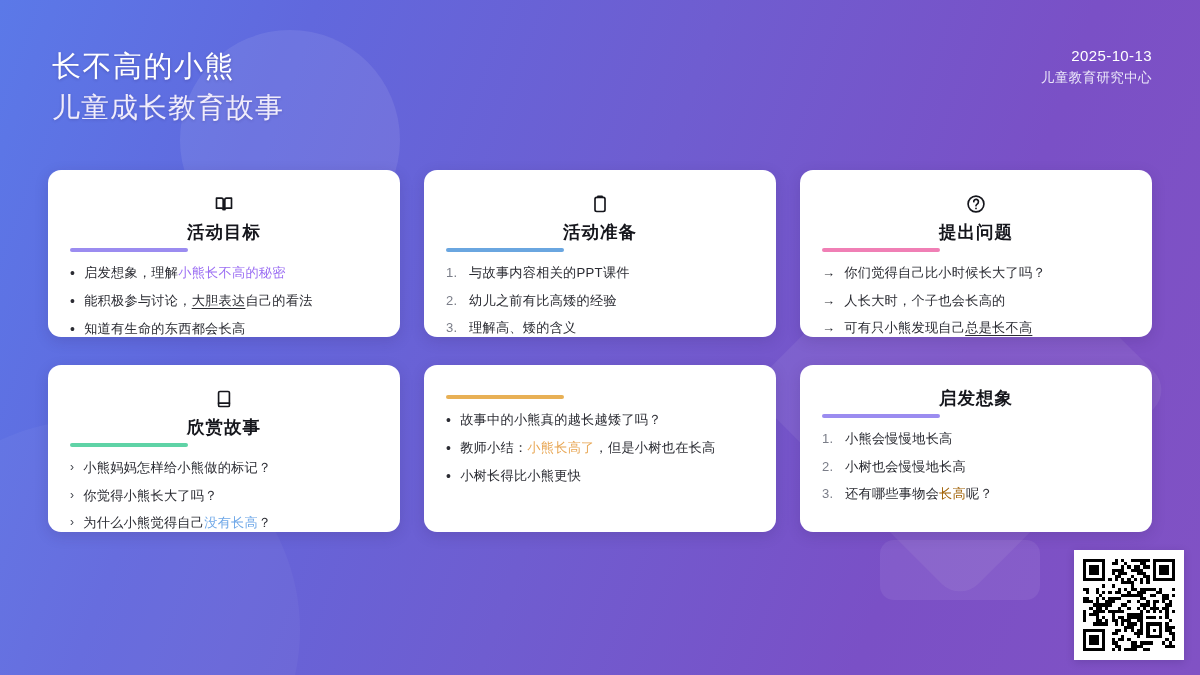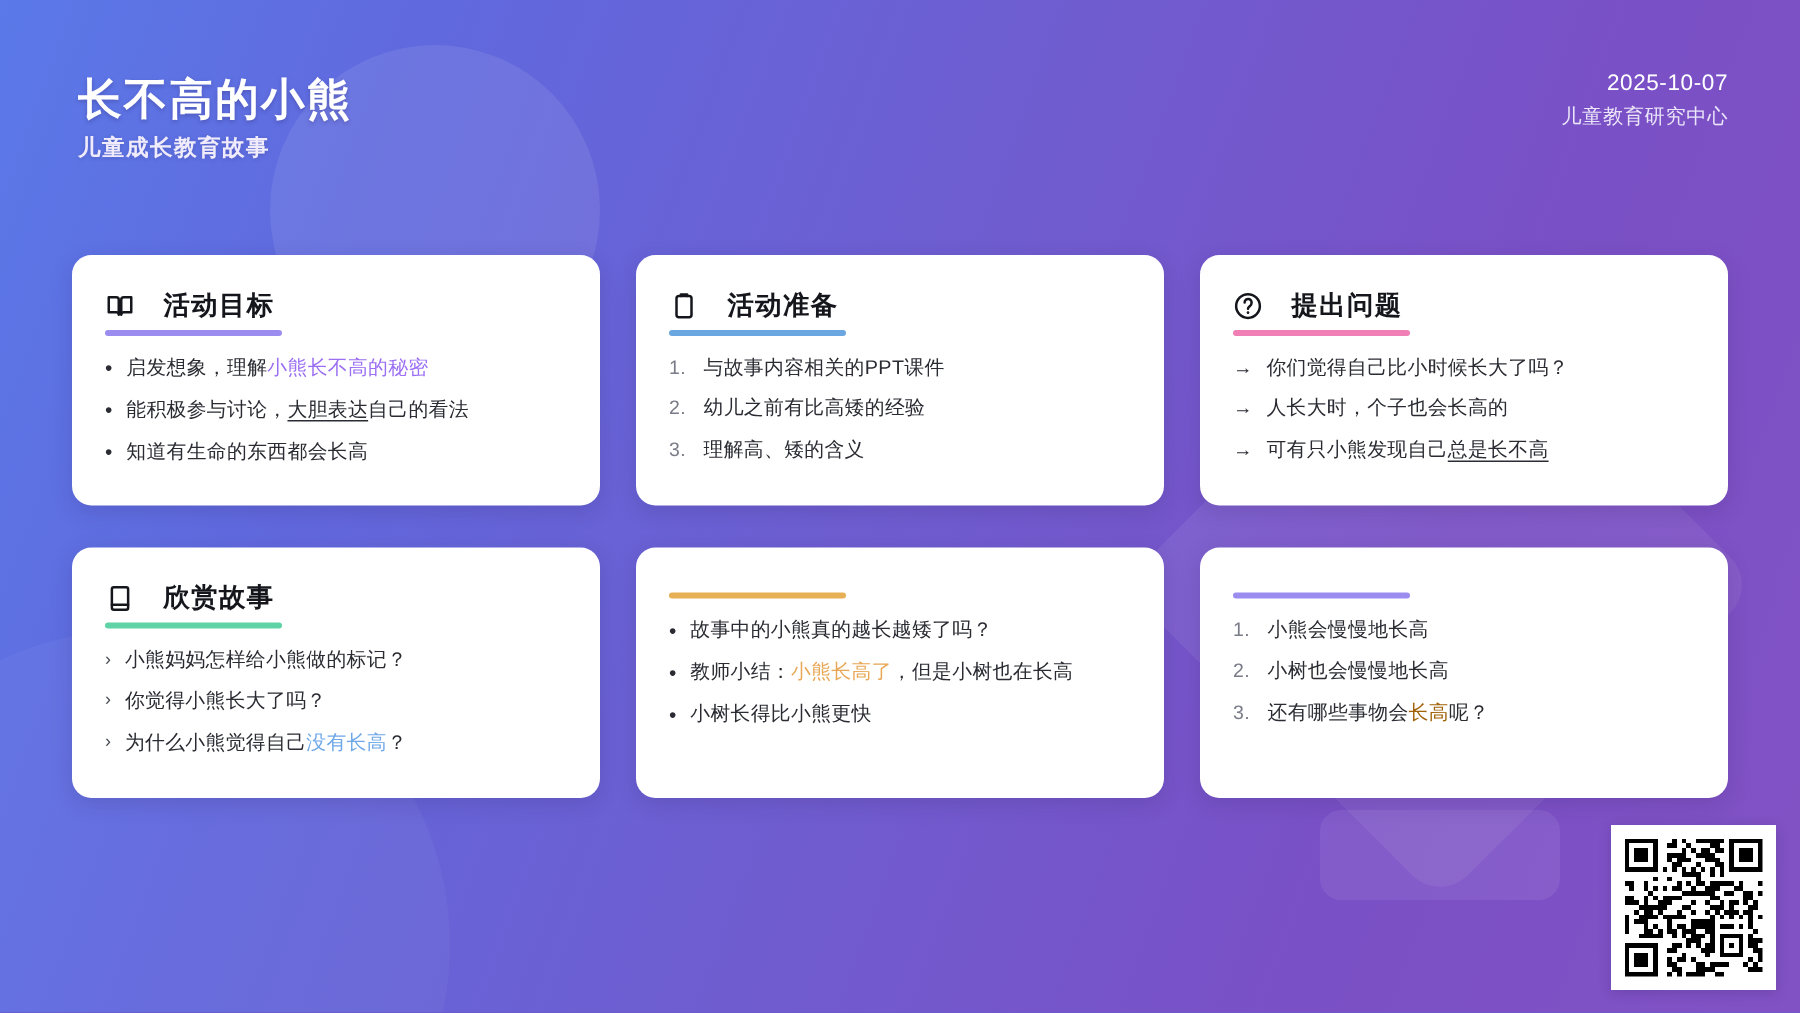--- a/index.html
+++ b/index.html
@@ -32,26 +32,26 @@
   }
   .deco-soft{
     left:-120px; top:420px; width:420px; height:420px; border-radius:50%;
     background:rgba(255,255,255,0.04);
   }
 
   
   .header{ position:absolute; left:0; top:0; width:1200px; height:150px; }
   .title{
     position:absolute; left:52px; top:47px;
-    font-size:29px; font-weight:700; color:#ffffff; letter-spacing:1.5px;
+    font-size:29px; font-weight:400; color:#ffffff; letter-spacing:1.5px;
     text-shadow:0 1px 3px rgba(40,30,90,0.28);
   }
   .subtitle{
     position:absolute; left:52px; top:89px;
-    font-size:15px; font-weight:700; color:#f0ecfb; letter-spacing:1px;
+    font-size:28px; font-weight:400; color:#f0ecfb; letter-spacing:1px;
     text-shadow:0 1px 3px rgba(40,30,90,0.22);
   }
   .meta{ position:absolute; right:48px; top:44px; text-align:right; }
   .meta-date{ font-size:15px; color:#ffffff; line-height:1.55; letter-spacing:.4px; }
   .meta-org{ font-size:13.5px; color:#eae5f8; line-height:1.6; letter-spacing:.4px; }
 
   
   .grid{
     position:absolute; left:48px; top:170px;
     width:1104px;
@@ -59,21 +59,21 @@
     grid-template-columns:repeat(3,352px);
     grid-template-rows:167px 167px;
     column-gap:24px; row-gap:28px;
   }
   .card{
     background:#ffffff; border-radius:13px;
     box-shadow:0 4px 14px rgba(45,30,90,0.17);
     padding:24px 22px 14px 22px;
     position:relative; overflow:hidden;
   }
-  .card-head{ display:flex; align-items:center; gap:19px; margin-bottom:2px; }
+  .card-head{ display:flex; align-items:center; gap:9px; margin-bottom:2px;flex-direction:column; }
   .card-icon{ width:20px; height:20px; display:block; flex:0 0 20px; }
   .card-icon svg{ display:block; width:20px; height:20px; }
   .card-title{
     font-size:17.5px; font-weight:700; color:#15161c; letter-spacing:1px;
     line-height:1.1;
   }
   .rule{ height:3.5px; border-radius:2px; margin-top:6px; margin-bottom:12px; width:118px; }
 
   ul.items,ol.items{ list-style:none; margin:0; padding:0; }
   .item{
@@ -109,21 +109,21 @@
 
   <div class="deco deco-circle"></div>
   <div class="deco deco-diamond"></div>
   <div class="deco deco-rrect"></div>
   <div class="deco deco-soft"></div>
 
   <div class="header">
     <div class="title">长不高的小熊</div>
     <div class="subtitle">儿童成长教育故事</div>
     <div class="meta">
-      <div class="meta-date">2025-10-07</div>
+      <div class="meta-date">2025-10-13</div>
       <div class="meta-org">儿童教育研究中心</div>
     </div>
   </div>
 
   <div class="grid" id="grid">
       <div class="card">
         <div class="card-head">
           <span class="card-icon">
             <svg viewBox="0 0 24 24" fill="none" stroke="#15161c" stroke-width="2" stroke-linecap="round" stroke-linejoin="round">
               <path d="M3 5h6a2 2 0 012 2v12a2 2 0 00-2-2H3z"></path>
@@ -238,20 +238,23 @@
             <span class="marker dot">•</span>
             <span class="txt"><span>教师小结：</span><span class="hl-orange">小熊长高了</span><span>，但是小树也在长高</span></span>
           </li>
           <li class="item">
             <span class="marker dot">•</span>
             <span class="txt"><span>小树长得比小熊更快</span></span>
           </li>
         </ul>
       </div>
       <div class="card">
+        <div class="card-head">
+          <span class="card-title">启发想象</span>
+        </div>
         <div class="rule" style="background: rgb(155, 140, 240);"></div>
         <ol class="items">
           <li class="item">
             <span class="marker num">1.</span>
             <span class="txt"><span>小熊会慢慢地长高</span></span>
           </li>
           <li class="item">
             <span class="marker num">2.</span>
             <span class="txt"><span>小树也会慢慢地长高</span></span>
           </li>

